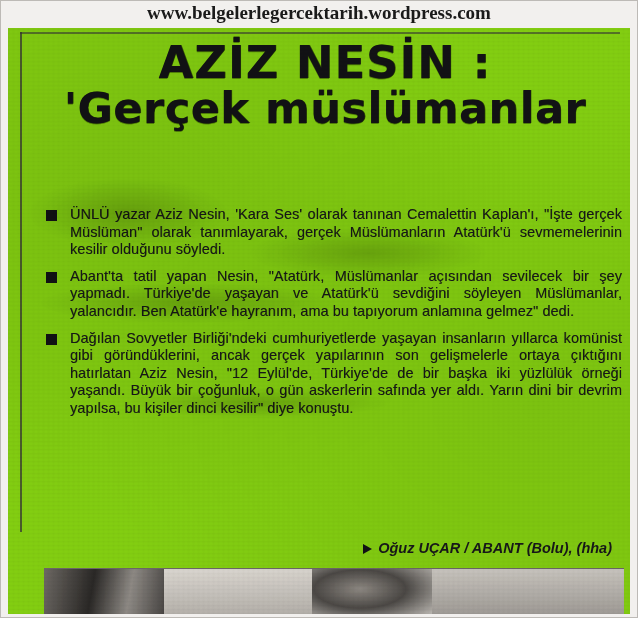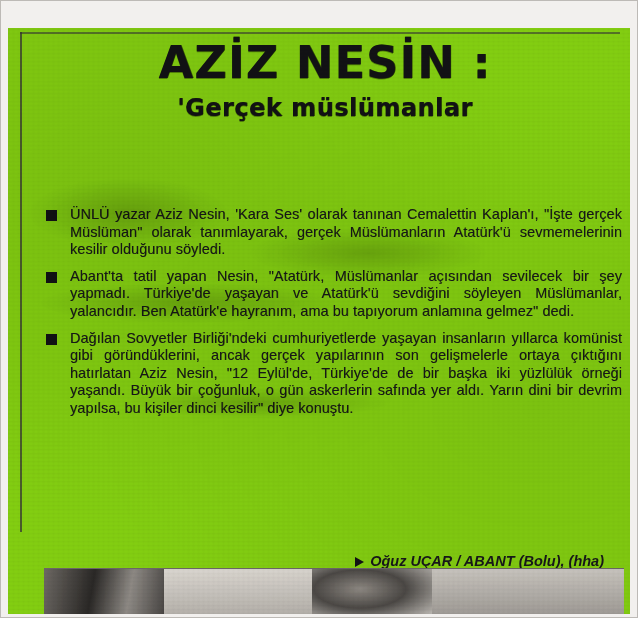--- a/index.html
+++ b/index.html
@@ -106,21 +106,21 @@
     text-shadow: 0.6px 0 0 rgba(0,0,0,0.55), 0 0.6px 0 rgba(0,0,0,0.35);
   }
   .hl-1 {
     font-size: 44px;
     line-height: 46px;
     letter-spacing: 1px;
     transform: scaleX(1.02);
     margin-top: 4px;
   }
   .hl-2 {
-    font-size: 24px;
+    font-size: 43px;
     line-height: 40px;
     letter-spacing: .5px;
     margin-top: 2px;
   }
   .hl-3 {
     font-size: 36px;
     line-height: 40px;
     letter-spacing: .5px;
   }
 
@@ -148,31 +148,30 @@
     left: 14px;
     top: 4px;
     width: 11px;
     height: 11px;
     background: #17171a;
   }
 
   
   .byline {
     position: absolute;
-    left: 16px;
+    left: 24px;
     top: 512px;
     width: 580px;
     text-align: right;
     font-family: "Liberation Sans", sans-serif;
     font-style: italic;
     font-weight: 700;
     font-size: 14.5px;
     color: #1d1d1f;
     padding-right: 22px;
-    margin-top: 13px;
   }
   .byline .tri {
     display: inline-block;
     width: 0; height: 0;
     border-left: 9px solid #17171a;
     border-top: 5px solid transparent;
     border-bottom: 5px solid transparent;
     margin-right: 6px;
     vertical-align: middle;
   }
@@ -218,20 +217,21 @@
     inset: 0;
     border: 1px solid #bdbab6;
     pointer-events: none;
   }
 </style>
 </head>
 <body>
 
 <div class="page">
 
+  <div class="watermark">www.belgelerlegercektarih.wordpress.com</div>
 
   <div class="clipping">
 
     <div class="top-rule"></div>
     <div class="col-rule"></div>
 
     <div class="headline">
       <div class="hl-1">AZİZ NESİN :</div>
       <div class="hl-2">'Gerçek müslümanlar</div>
     </div>

